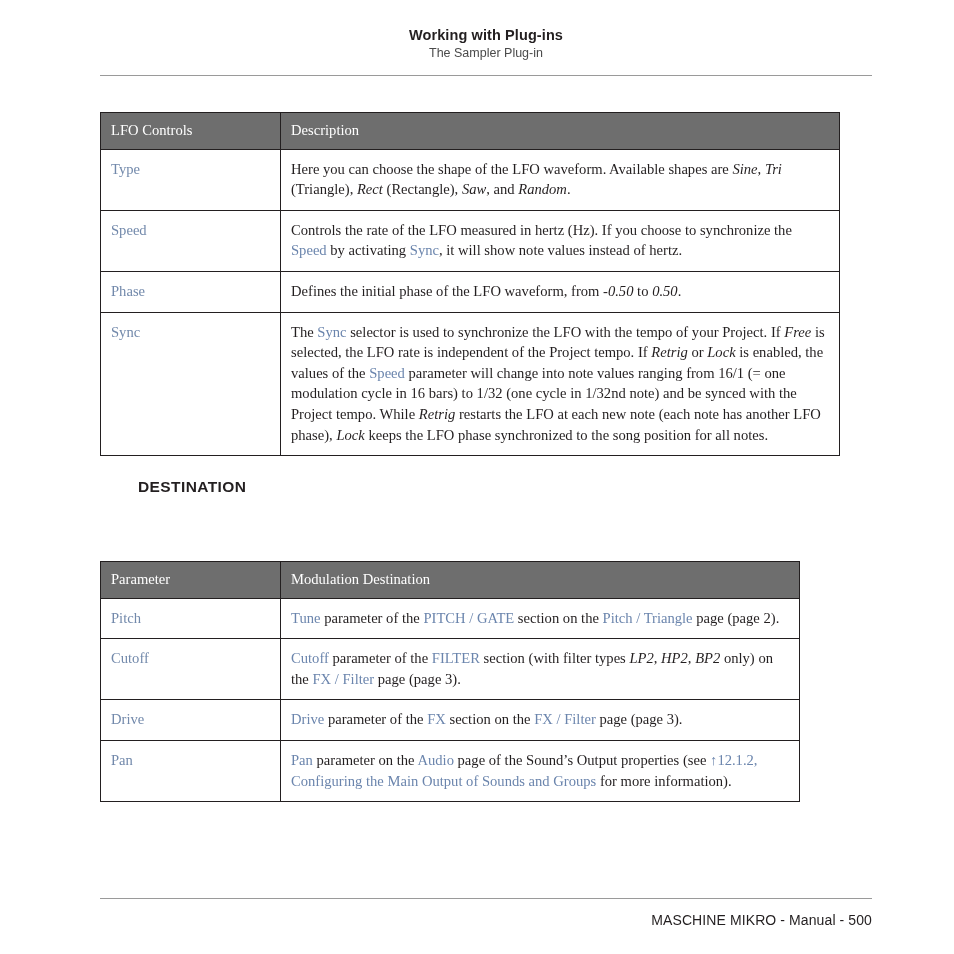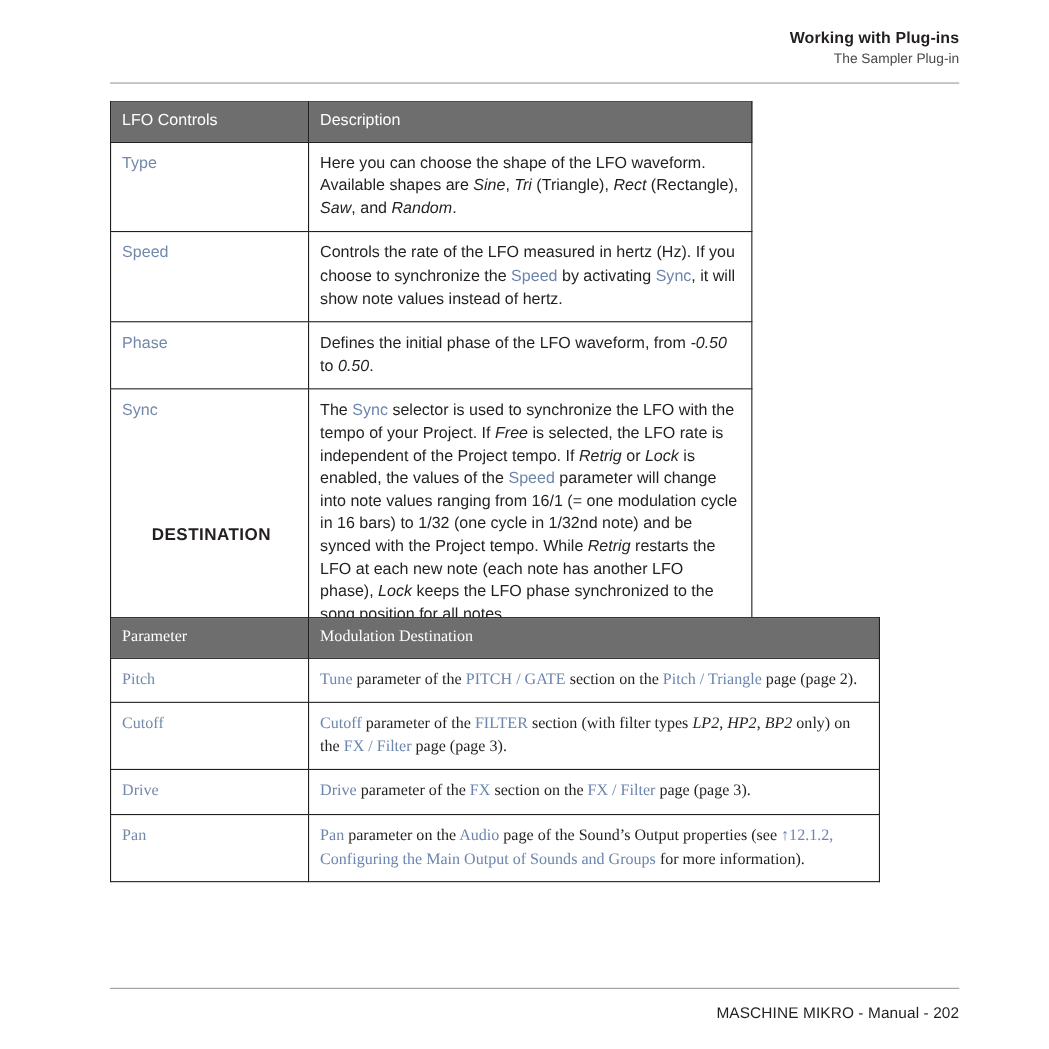--- a/index.html
+++ b/index.html
@@ -19,21 +19,21 @@
     position: absolute;
     inset: 0;
   }
 
   
   .runhead {
     position: absolute;
     left: 100px;
     top: 26px;
     width: 772px;
-    text-align: right;
+    text-align: center;
   }
   .runhead-title {
     font-size: 14.5px;
     font-weight: bold;
     color: #231f20;
     letter-spacing: .1px;
     line-height: 1.25;
   }
   .runhead-sub {
     font-size: 12.5px;
@@ -76,21 +76,21 @@
   }
   .col-key { width: 180px; }
   .param {
     color: #7289ab;
   }
   .lnk {
     color: #6b85ad;
   }
   .ital { font-style: italic; }
 
-  #table-lfo { left: 100px; top: 92px; width: 584px; }
+  #table-lfo { left: 100px; top: 112px; width: 740px; font-family: Liberation Serif, serif; }
   #table-dest { left: 100px; top: 561px; width: 700px; font-family: Liberation Serif, serif; }
 
   
   .sec-head {
     position: absolute;
     left: 100px;
     top: 478px;
     font-size: 15.5px;
     font-weight: bold;
     letter-spacing: .4px;
@@ -196,15 +196,15 @@
           <td><span class="lnk">Drive</span><span> parameter of the </span><span class="lnk">FX</span><span> section on the </span><span class="lnk">FX / Filter</span><span> page (page 3).</span></td>
         </tr>
         <tr>
           <td><span class="param">Pan</span></td>
           <td><span class="lnk">Pan</span><span> parameter on the </span><span class="lnk">Audio</span><span> page of the Sound’s Output properties (see </span><span class="lnk">↑12.1.2, Configuring the Main Output of Sounds and Groups</span><span> for more information).</span></td>
         </tr>
       </tbody>
   </table>
 
   <div class="rule-bottom"></div>
-  <div class="footer">MASCHINE MIKRO - Manual - 202</div>
+  <div class="footer">MASCHINE MIKRO - Manual - 500</div>
 
 </div>
 
 </body></html>

